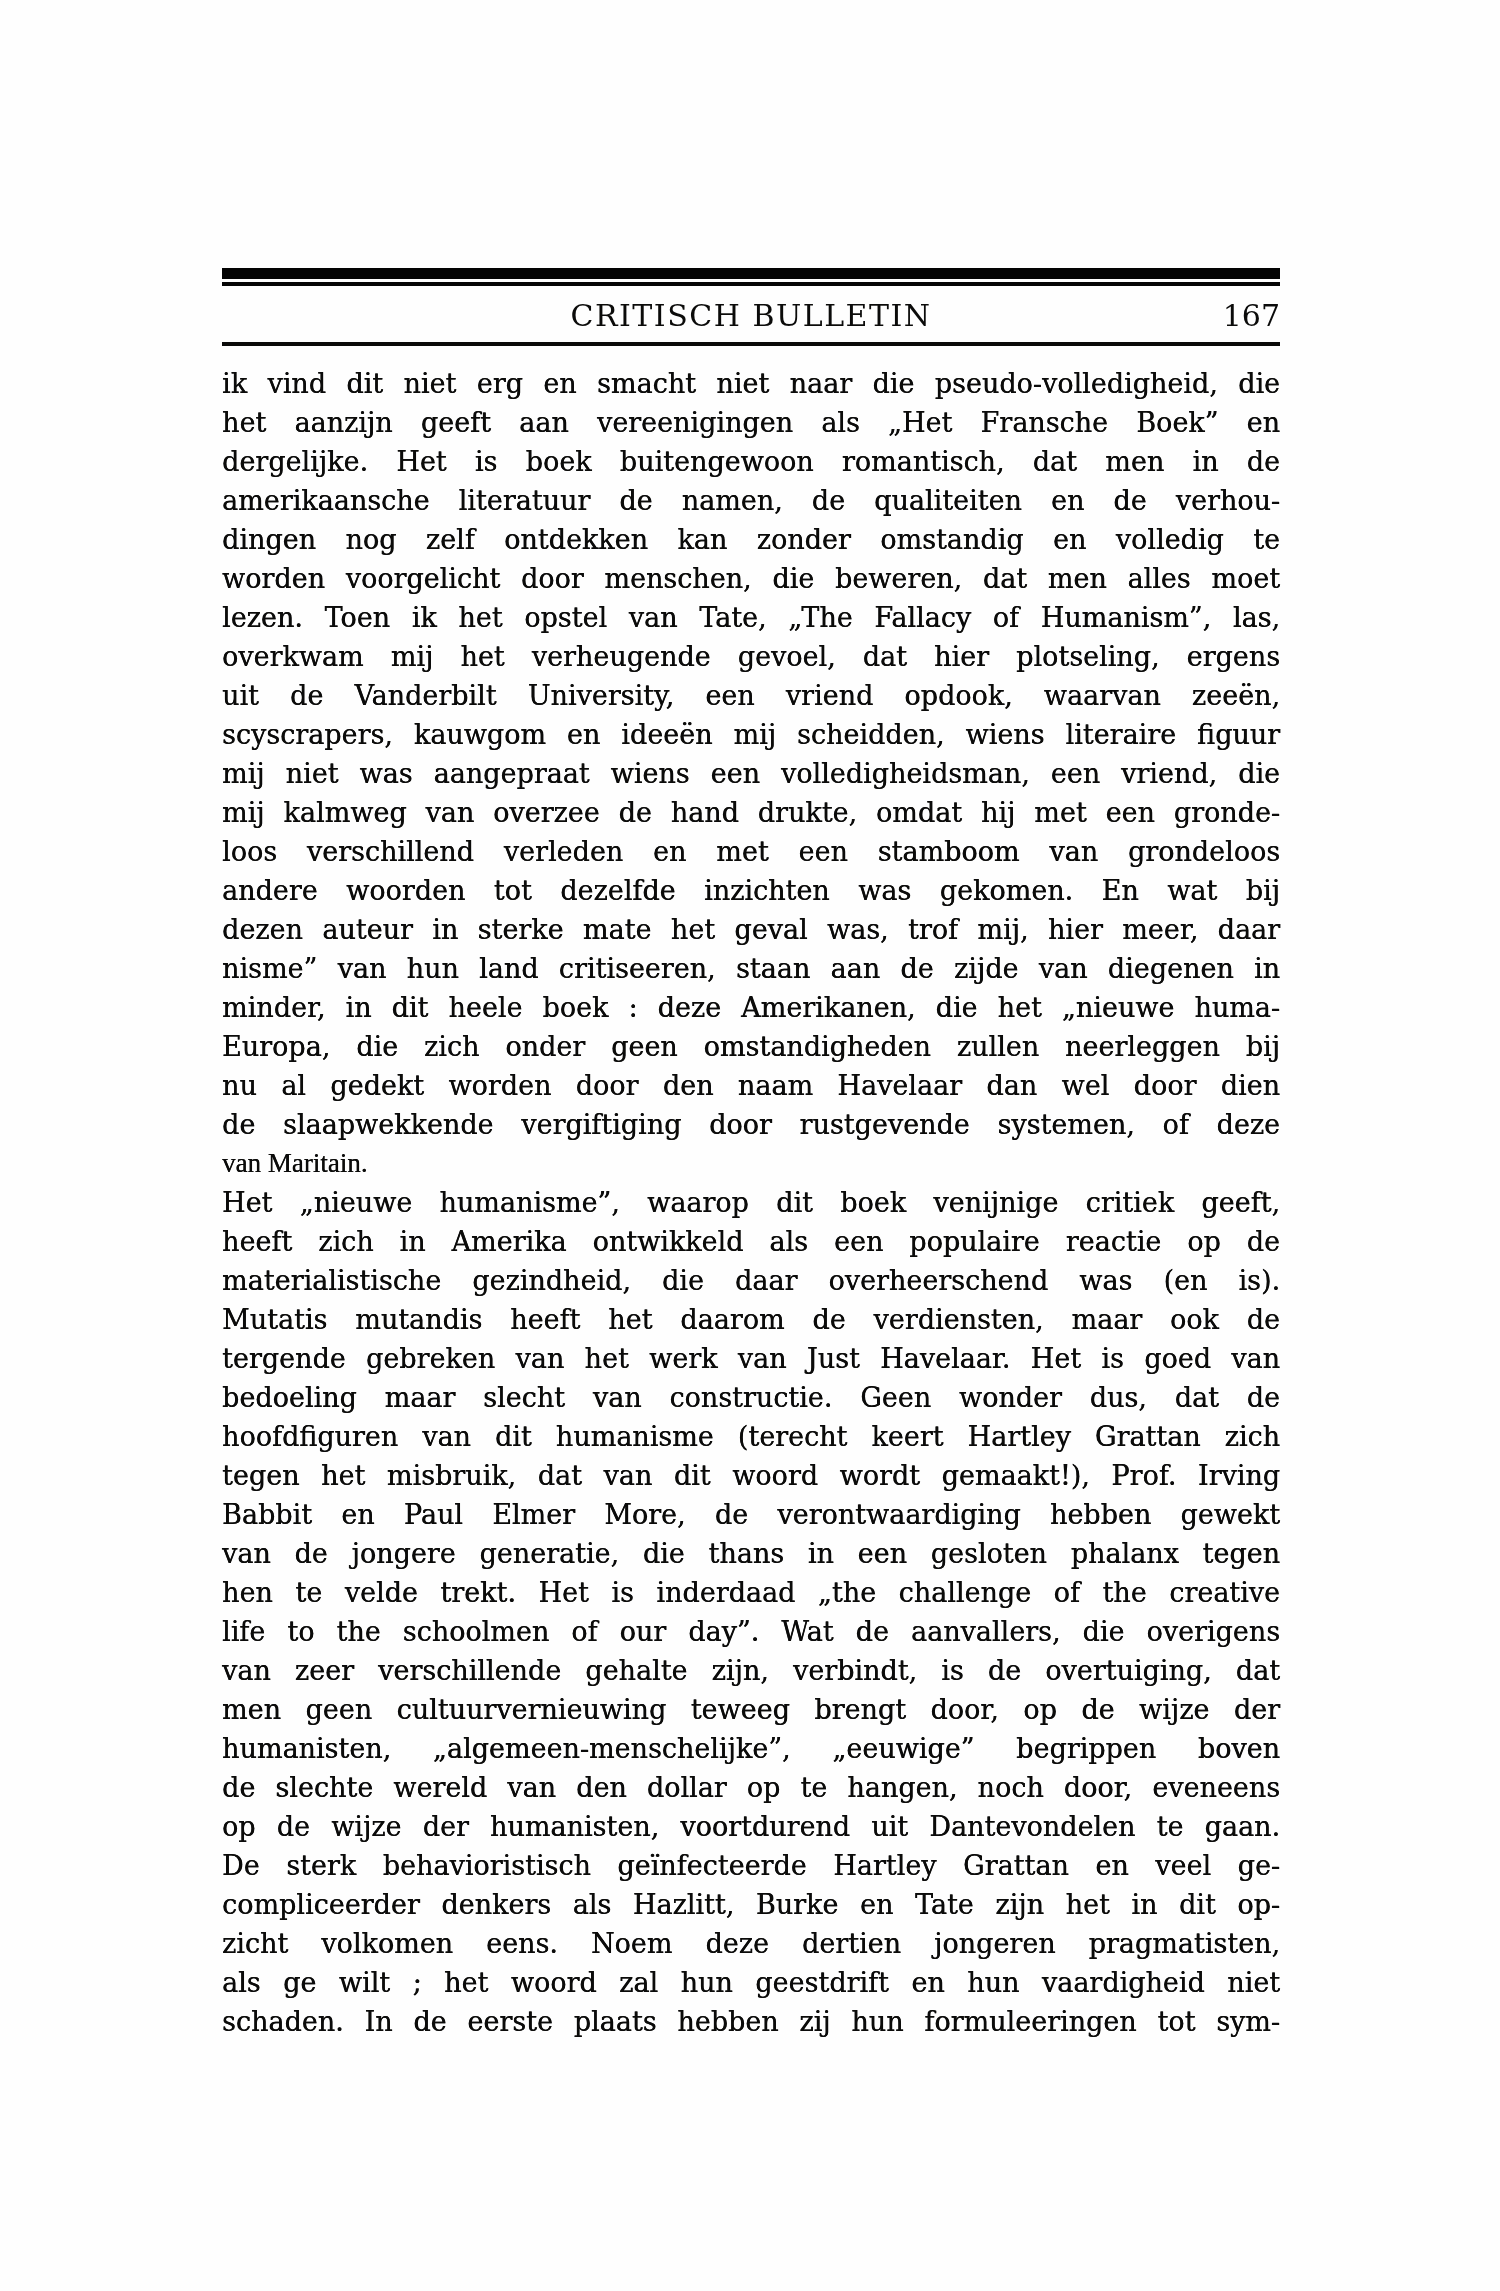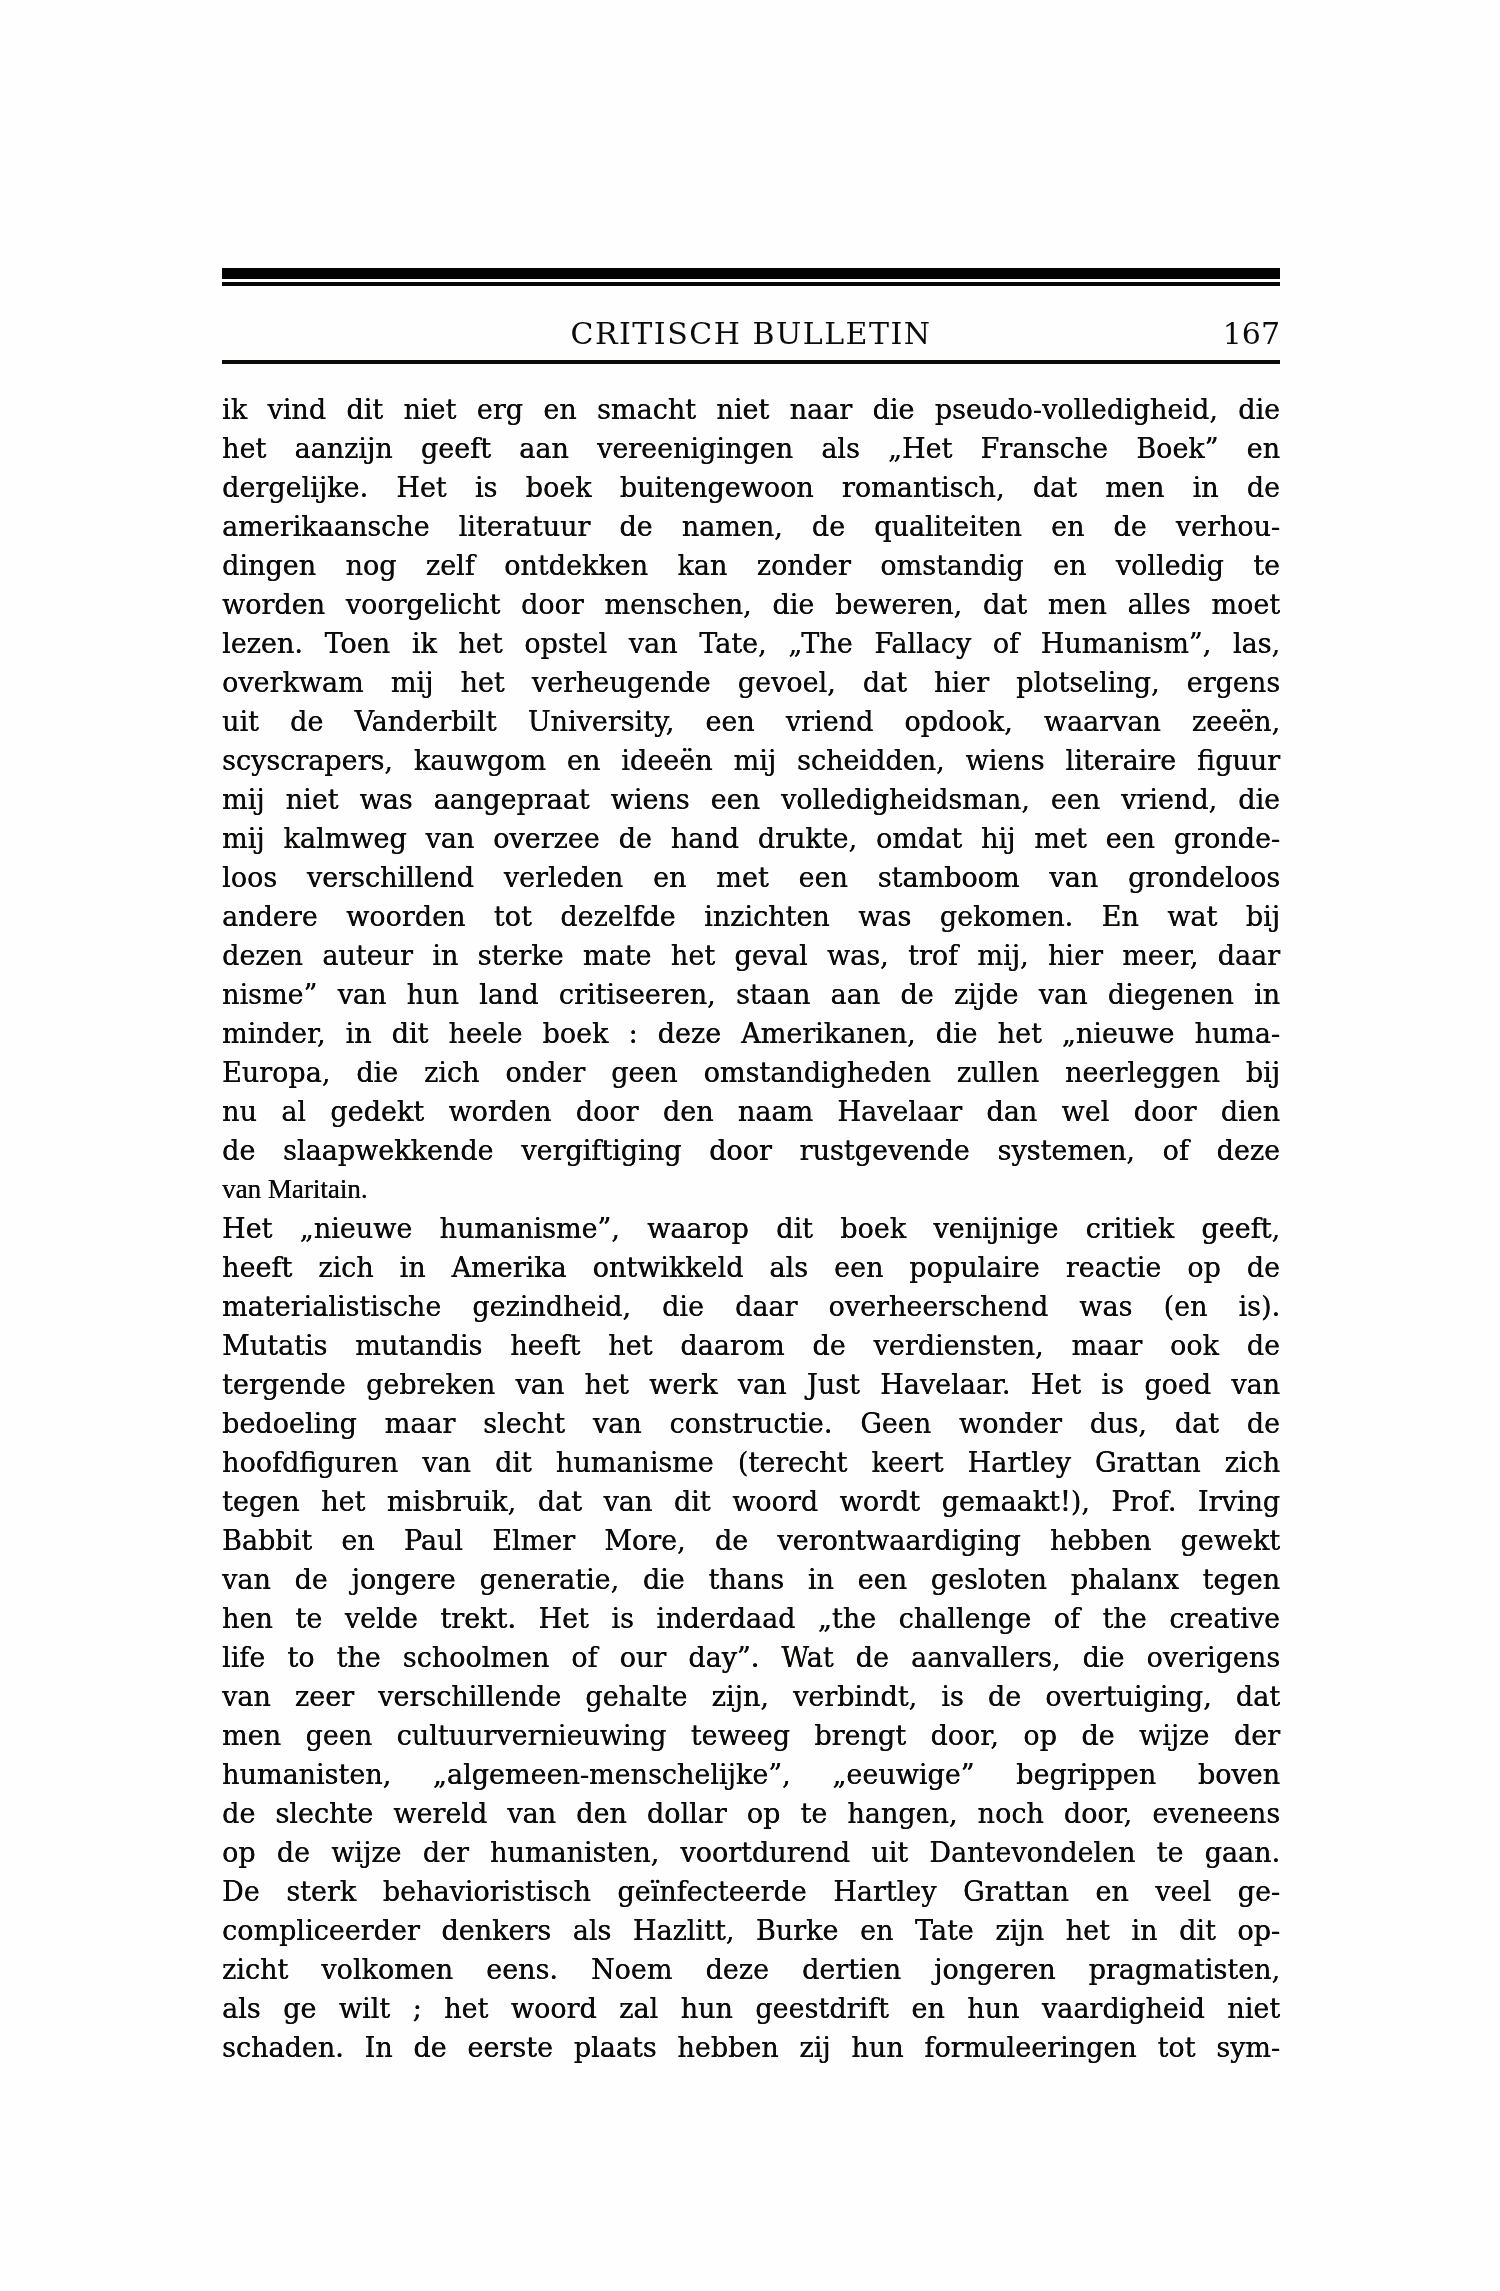--- a/index.html
+++ b/index.html
@@ -27,21 +27,21 @@
     background: #030303;
   }
   .rule-heavy-sub {
     height: 4px;
     margin-top: 3px;
     background: #050505;
   }
   .masthead {
     position: relative;
     height: 48px;
-    margin-top: 24px;
+    margin-top: 6px;
   }
   .masthead .journal-title {
     position: absolute;
     left: 0;
     right: 0;
     text-align: center;
     font-size: 30px;
     line-height: 48px;
     letter-spacing: 1.5px;
     white-space: nowrap;
@@ -52,21 +52,21 @@
     top: 0;
     font-size: 30px;
     line-height: 48px;
   }
   .rule-light {
     height: 4px;
     margin-top: 2px;
     background: #0a0a09;
   }
   .body-text {
-    margin-top: 26px;
+    margin-top: 18px;
     font-size: 27px;
     line-height: 39px;
     text-shadow: 0.35px 0 0 currentColor;
   }
   .line {
     text-align: justify;
     text-align-last: justify;
     white-space: normal;
   }
   .line.para-end {

